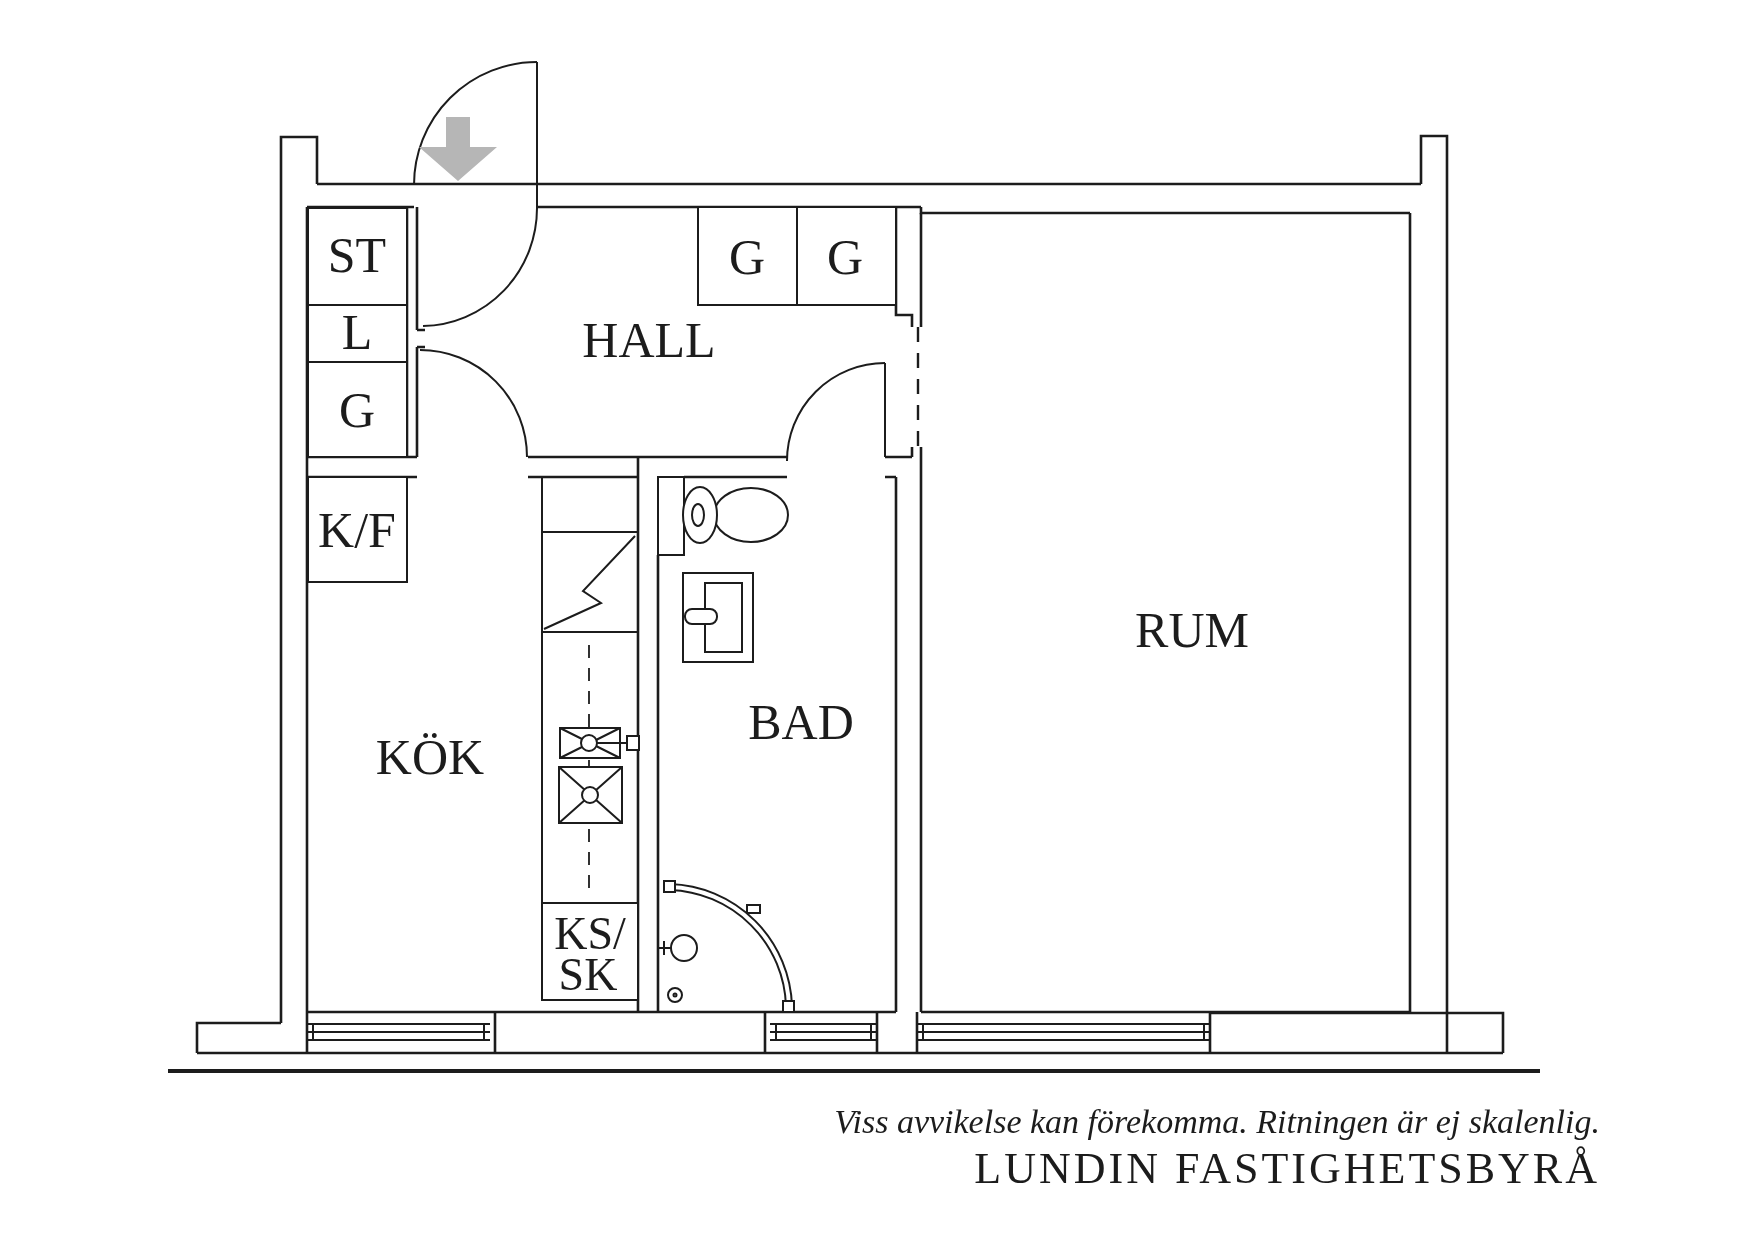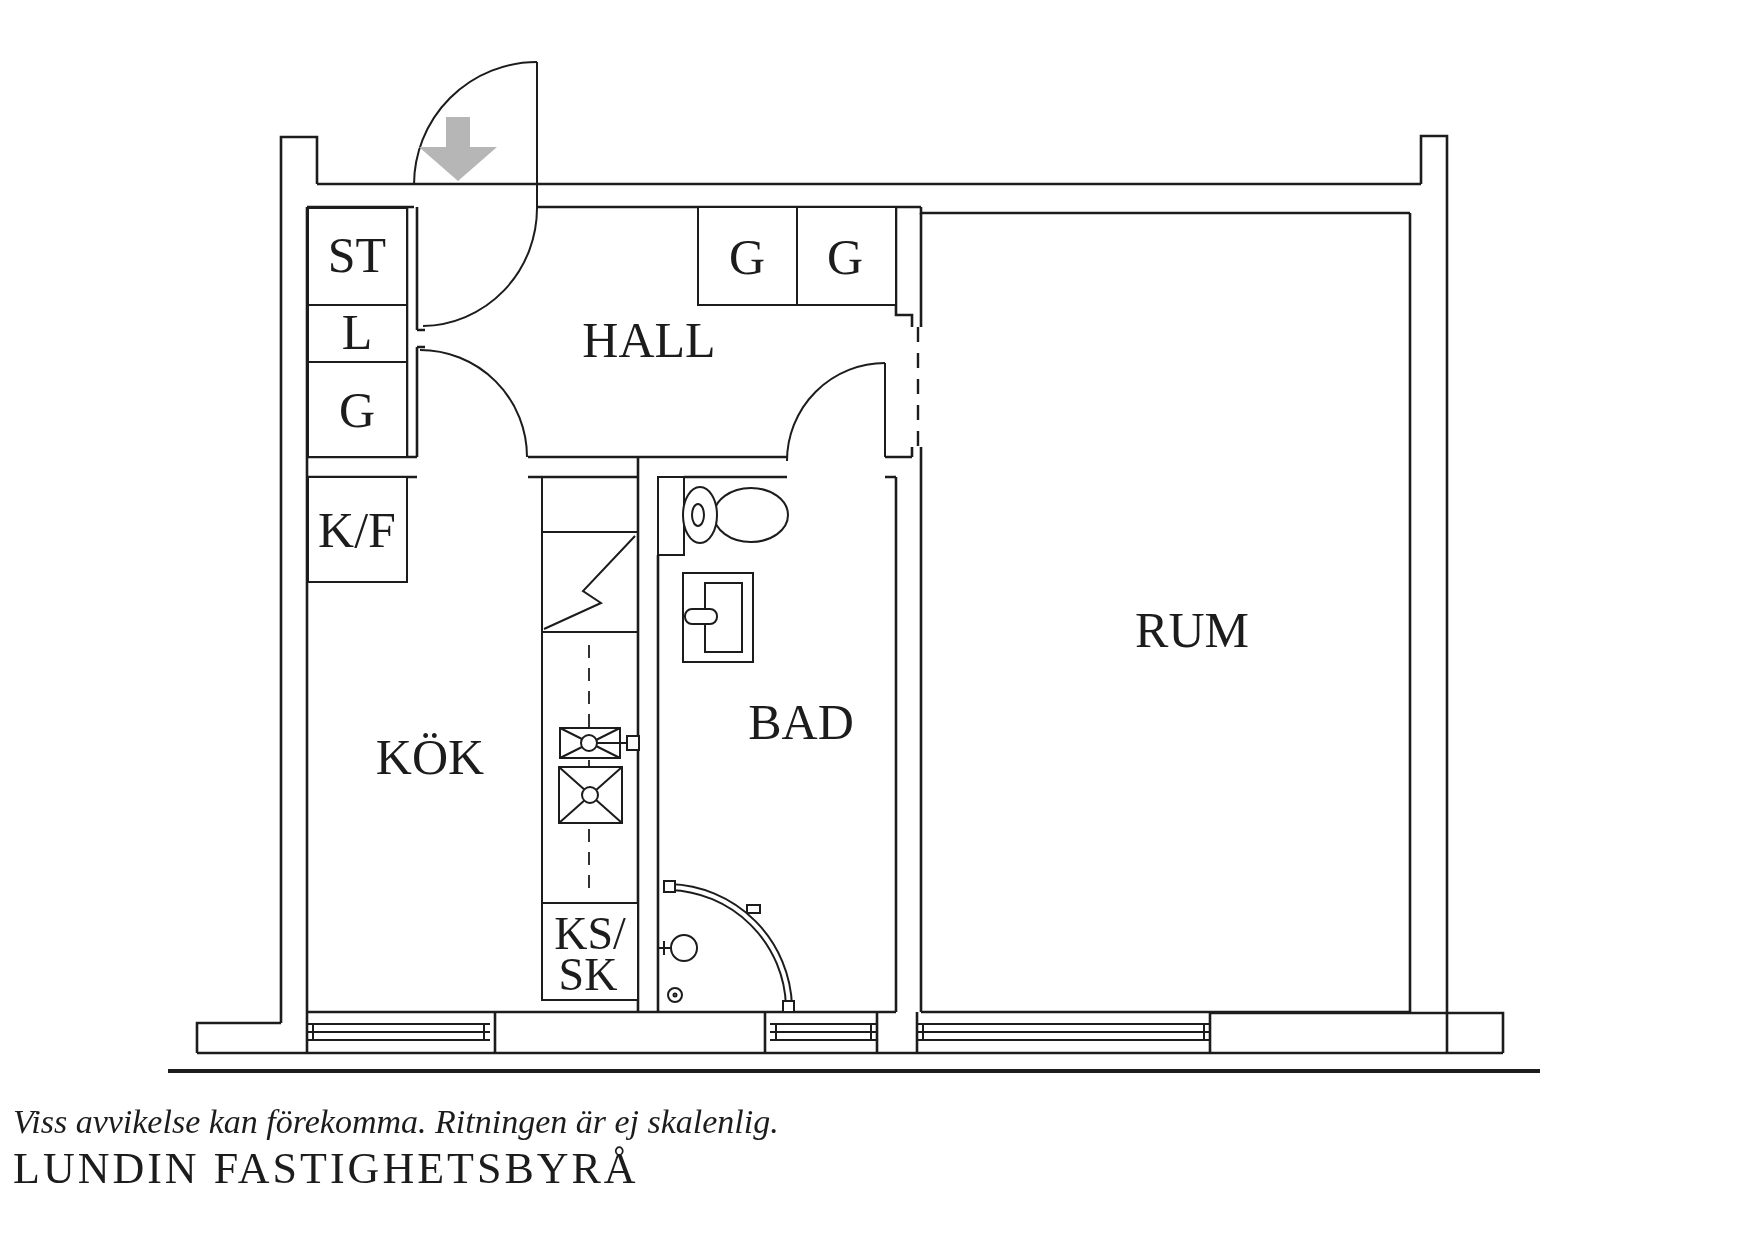--- a/index.html
+++ b/index.html
@@ -18,21 +18,21 @@
   .dashed{stroke:var(--line-color);stroke-width:2.4;fill:none;stroke-dasharray:15 11;}
   .dashed-thin{stroke:var(--line-color);stroke-width:1.8;fill:none;stroke-dasharray:13 10;}
   .fixture{stroke:var(--line-color);stroke-width:2;fill:none;}
   .fixture-fill{stroke:var(--line-color);stroke-width:2;fill:var(--bg-color);}
   .ground{stroke:var(--line-color);stroke-width:4;fill:none;}
   .arrow{fill:var(--arrow-color);stroke:none;}
   text.room{font-family:"Liberation Serif",serif;font-size:50px;fill:var(--line-color);
     text-anchor:middle;}
   text.small{font-family:"Liberation Serif",serif;font-size:46px;fill:var(--line-color);
     text-anchor:middle;}
-  .footer{position:absolute;left:0;width:1600px;text-align:left;color:var(--line-color);padding-left:13px;}
+  .footer{position:absolute;left:0;width:1600px;text-align:right;color:var(--line-color);}
   .footer.disclaimer{top:1103px;font-style:italic;font-size:34px;}
   .footer.brand{top:1143px;font-size:44px;letter-spacing:3px;}
 </style>
 </head>
 <body>
 
 <div class="page">
   <svg width="1754" height="1240" viewBox="0 0 1754 1240">
 
     <g>

